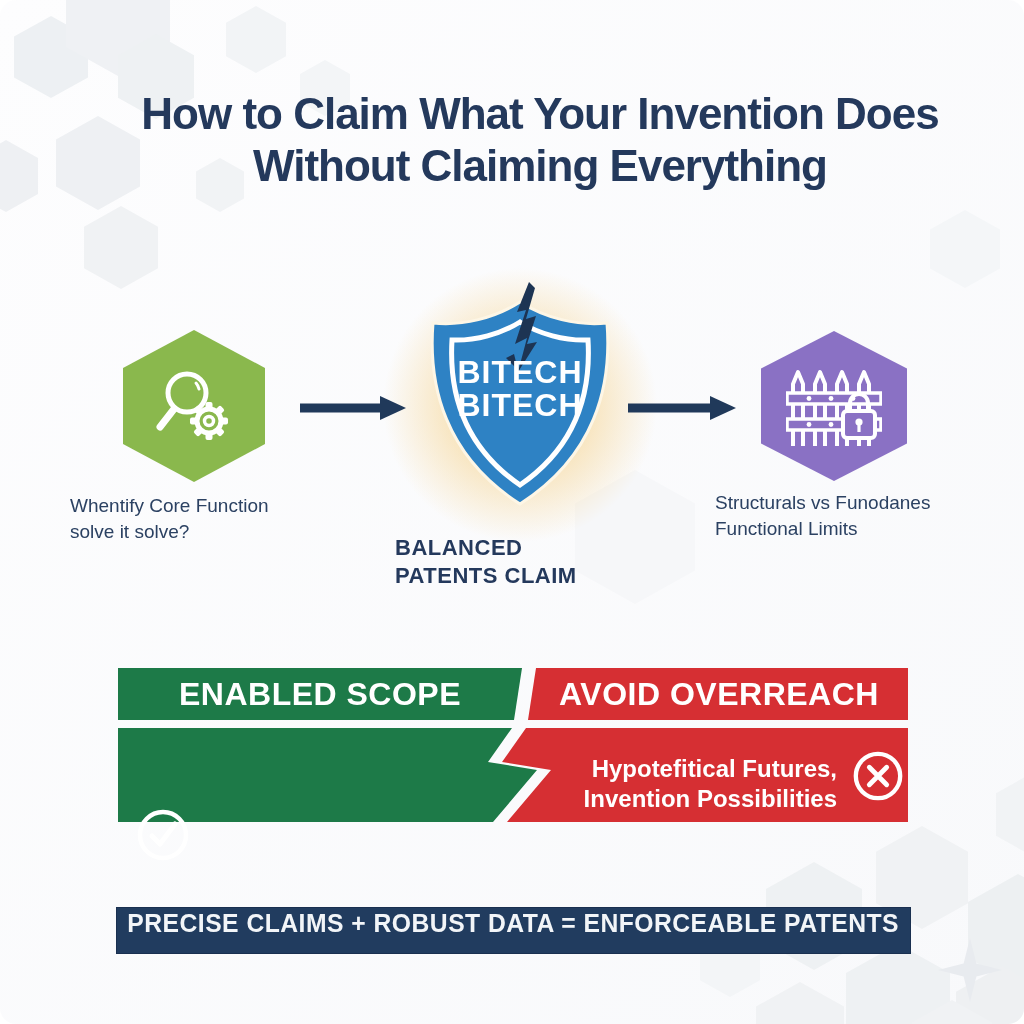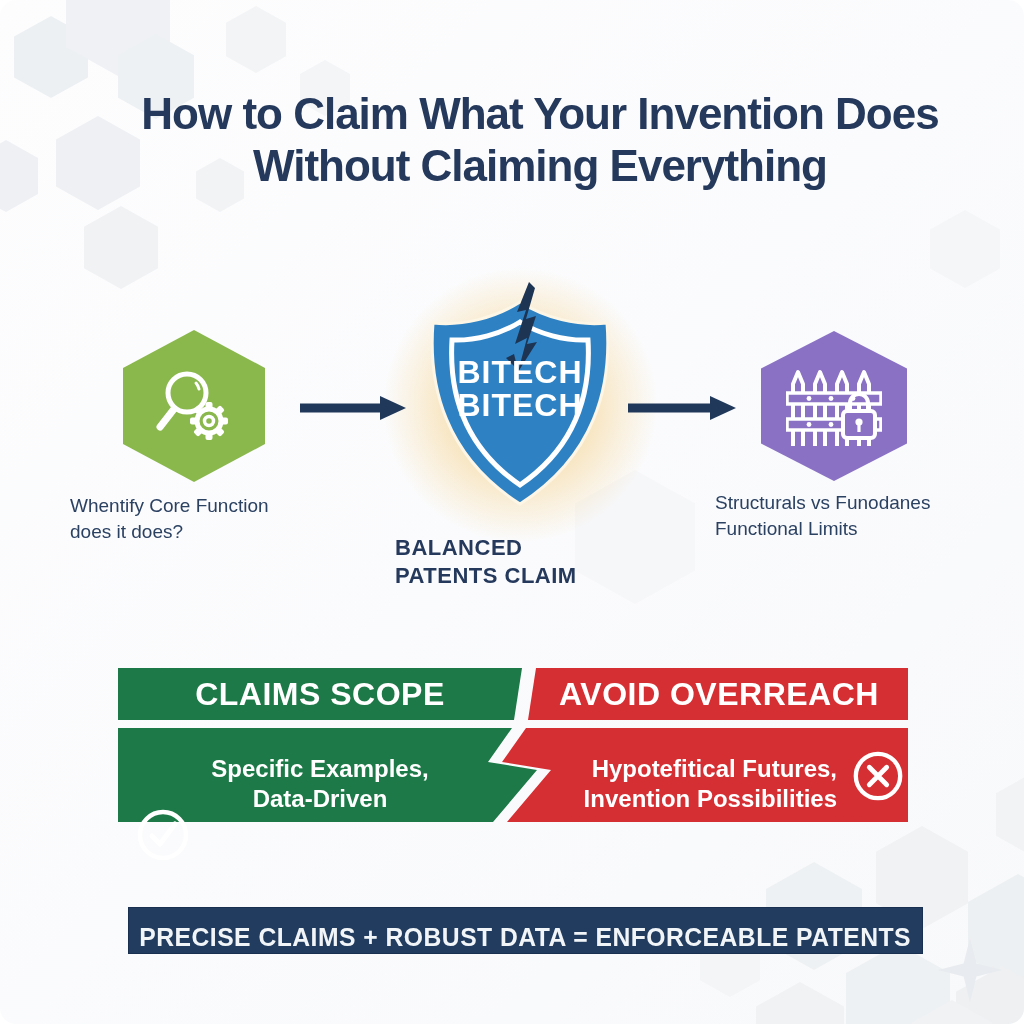--- a/index.html
+++ b/index.html
@@ -24,22 +24,22 @@
   .shield-text{position:absolute;left:420px;top:356px;width:200px;text-align:center;z-index:3;
     color:#ffffff;font-weight:bold;font-size:32px;line-height:33px;letter-spacing:1px;}
   .label{position:absolute;color:#2b4162;font-size:19px;line-height:26px;z-index:2;}
   .label.bold{color:#24395c;font-weight:bold;font-size:22px;line-height:28px;letter-spacing:.5px;}
   .compare{position:absolute;left:118px;top:668px;width:790px;height:154px;z-index:2;}
   .band{position:absolute;}
   .band-label{position:absolute;color:#ffffff;font-weight:bold;text-align:center;}
   .hdr{font-size:32px;line-height:52px;letter-spacing:.5px;}
   .body-txt{font-size:24px;line-height:30px;}
   .circle-icon{position:absolute;}
-  .footer{position:absolute;left:128px;top:907px;width:795px;height:47px;background:#213c5f;
-    border:1px solid #1a3050;box-sizing:border-box;z-index:2;display:flex;align-items:flex-end;justify-content:center;}
+  .footer{position:absolute;left:116px;top:907px;width:795px;height:47px;background:#213c5f;
+    border:1px solid #1a3050;box-sizing:border-box;z-index:2;display:flex;align-items:flex-start;justify-content:center;}
   .footer span{color:#f2f5f8;font-weight:bold;font-size:26px;letter-spacing:.5px;transform:scaleX(.95);white-space:nowrap;}
 </style>
 </head>
 <body>
 
 <div class="canvas">
 
   <div>
     <div class="hex" style="left:14px;top:16px;width:74px;height:82px;background:#edf0f3;"></div>
     <div class="hex" style="left:66px;top:-40px;width:104px;height:116px;background:#eff1f4;"></div>
@@ -146,21 +146,21 @@
       </g>
       <path d="M64,48 L64,39 a9,9 0 0 1 18,0 L82,48" fill="none" stroke="#ffffff" stroke-width="4"></path>
       <rect x="57" y="47" width="32" height="27" rx="4" fill="#8a71c4" stroke="#ffffff" stroke-width="4"></rect>
       <circle cx="73" cy="58" r="3.6" fill="#ffffff"></circle>
       <rect x="71.4" y="60" width="3.2" height="8" fill="#ffffff"></rect>
     </svg>
   </div>
 
   <div class="label" style="left:70px;top:493px;width:250px;">
     <div>Whentify Core Function</div>
-    <div>does it does?</div>
+    <div>solve it solve?</div>
   </div>
   <div class="label bold" style="left:395px;top:534px;width:245px;">
     <div>BALANCED</div>
     <div>PATENTS CLAIM</div>
   </div>
   <div class="label" style="left:715px;top:490px;width:285px;">
     <div>Structurals vs Funodanes</div>
     <div>Functional Limits</div>
   </div>
 
@@ -171,31 +171,27 @@
 
     <div class="band" style="left:0;top:0;width:790px;height:52px;background:#d62f33;
                 clip-path:polygon(418px 0,100% 0,100% 100%,410px 100%);"></div>
 
     <div class="band" style="left:0;top:60px;width:790px;height:94px;background:#1d7a48;
                 clip-path:polygon(0 0,394px 0,370px 34px,419px 42px,375px 94px,0 94px);"></div>
 
     <div class="band" style="left:0;top:60px;width:790px;height:94px;background:#d62f33;
                 clip-path:polygon(408px 0,100% 0,100% 94px,389px 94px,433px 42px,384px 34px);"></div>
 
-    <div class="band-label hdr" style="left:0;top:0;width:404px;">CLAIMS SCOPE</div>
+    <div class="band-label hdr" style="left:0;top:0;width:404px;">ENABLED SCOPE</div>
     <div class="band-label hdr" style="left:412px;top:0;width:378px;text-align:center;">AVOID OVERREACH</div>
 
     <svg class="circle-icon" style="left:17px;top:139px;" width="56" height="56" viewBox="0 0 56 56">
       <circle cx="28" cy="28" r="23" fill="none" stroke="#ffffff" stroke-width="4.5"></circle>
       <path d="M17,29 L25,37 L40,17" fill="none" stroke="#ffffff" stroke-width="5" stroke-linecap="round" stroke-linejoin="round"></path>
     </svg>
-    <div class="band-label body-txt" style="left:82px;top:86px;width:240px;">
-      <div>Specific Examples,</div>
-      <div>Data-Driven</div>
-    </div>
 
     <div class="band-label body-txt" style="left:455px;top:86px;width:264px;text-align:right;">
       <div>Hypotefitical Futures,</div>
       <div>Invention Possibilities</div>
     </div>
     <svg class="circle-icon" style="left:733px;top:81px;" width="54" height="54" viewBox="0 0 56 56">
       <circle cx="28" cy="28" r="23" fill="none" stroke="#ffffff" stroke-width="4.5"></circle>
       <path d="M19,19 L37,37 M37,19 L19,37" fill="none" stroke="#ffffff" stroke-width="5" stroke-linecap="round"></path>
     </svg>
   </div>

